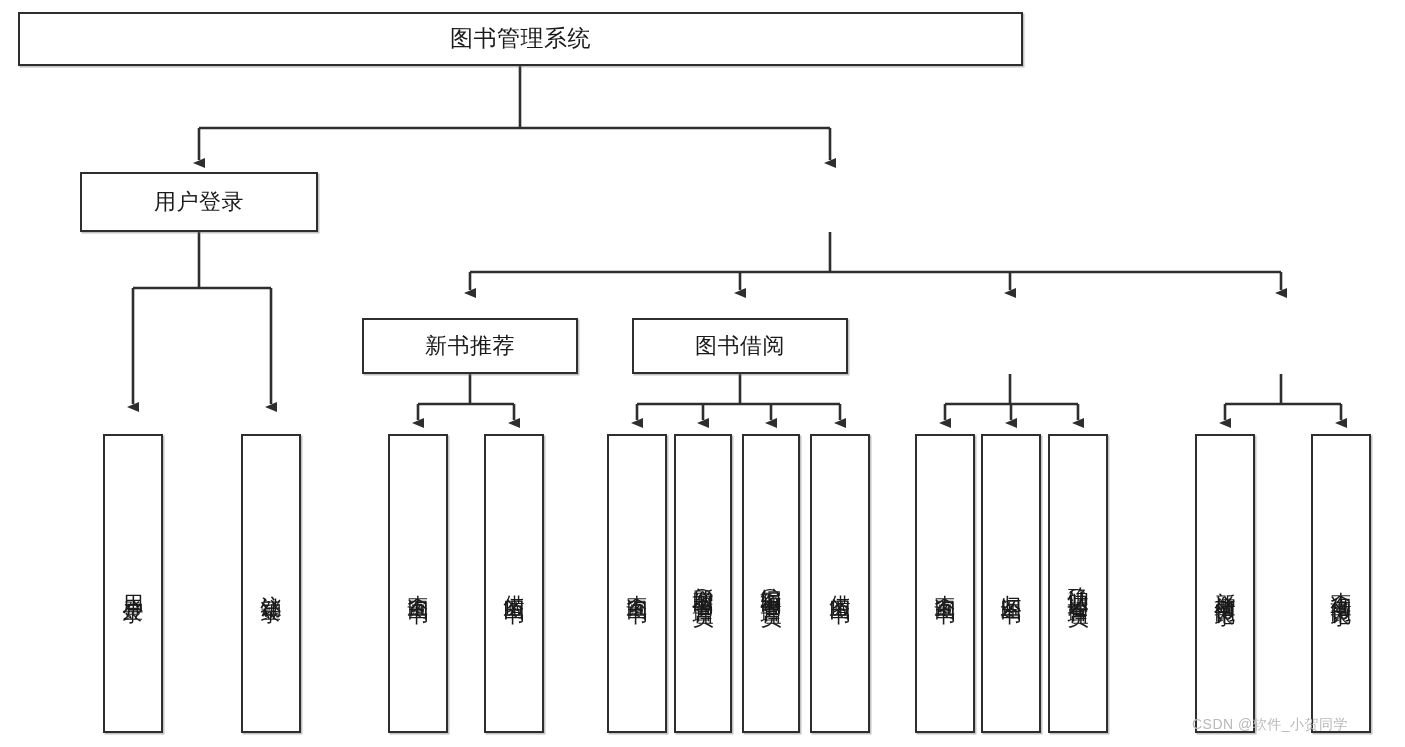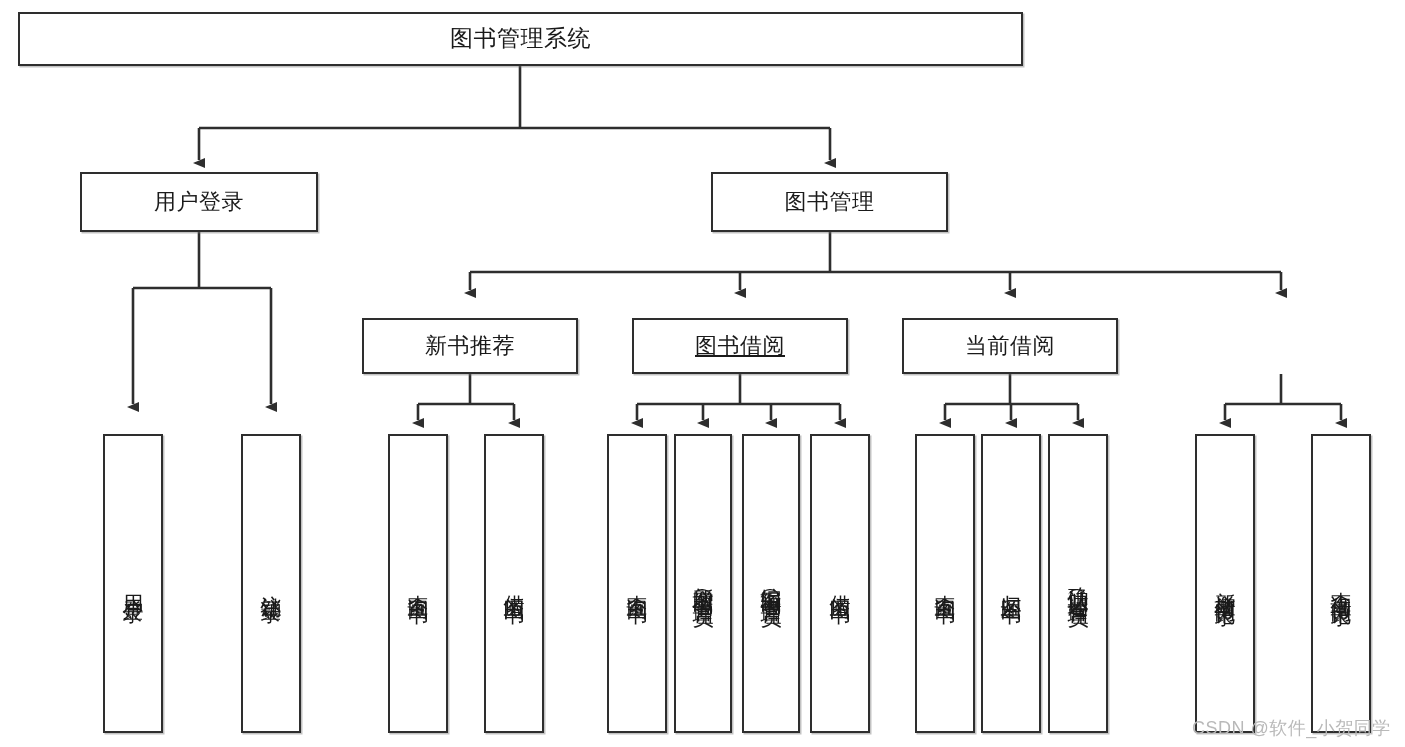--- a/index.html
+++ b/index.html
@@ -56,21 +56,21 @@
     text-orientation: upright;
     font-size: 21px;
     line-height: 1.15;
     letter-spacing: 3px;
     max-height: 100%;
   }
   .watermark {
     position: absolute;
     left: 1192px;
     top: 716px;
-    font-size: 18px;
+    font-size: 14px;
     color: #b9b9b9;
     white-space: nowrap;
     letter-spacing: 0.5px;
     font-family: "Liberation Sans", "DejaVu Sans", sans-serif;
   }
 </style>
 </head>
 <body>
 
 <div id="canvas">
@@ -125,32 +125,26 @@
     </g>
   </svg>
 
   <div class="node root h" style="left:18px; top:12px; width:1005px; height:54px;">
     <span class="label">图书管理系统</span>
   </div>
 
   <div class="node h" style="left:80px; top:172px; width:238px; height:60px;">
     <span class="label">用户登录</span>
   </div>
-  <div class="node h" style="left:711px; top:172px; width:237px; height:60px;">
-    <span class="label">图书管理</span>
-  </div>
 
   <div class="node h" style="left:362px; top:318px; width:216px; height:56px;text-align:center;">
     <span class="label">新书推荐</span>
   </div>
-  <div class="node h" style="left:632px; top:318px; width:216px; height:56px;text-decoration:underline;">
+  <div class="node h" style="left:632px; top:318px; width:216px; height:56px;">
     <span class="label">图书借阅</span>
-  </div>
-  <div class="node h" style="left:902px; top:318px; width:216px; height:56px;">
-    <span class="label">当前借阅</span>
   </div>
 
   <div class="node v" style="left:103px; top:434px; width:60px; height:299px;">
     <span class="label">用户登录</span>
   </div>
   <div class="node v" style="left:241px; top:434px; width:60px; height:299px;">
     <span class="label">注销登录</span>
   </div>
 
   <div class="node v" style="left:388px; top:434px; width:60px; height:299px;">

